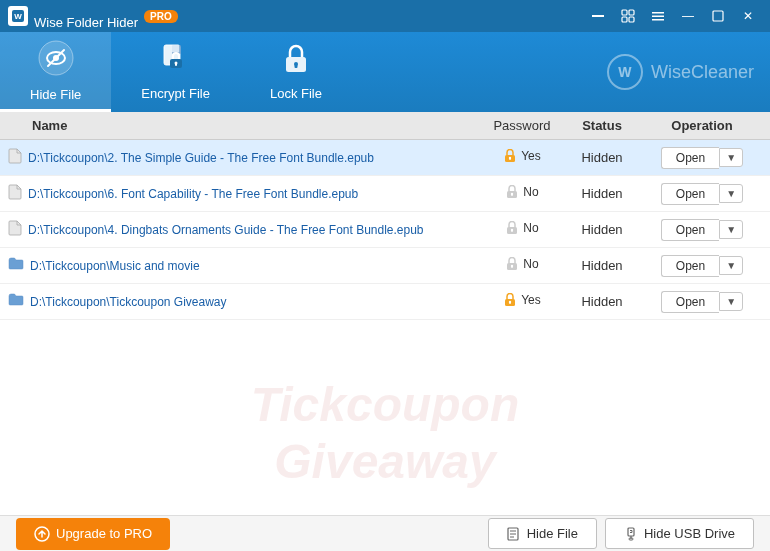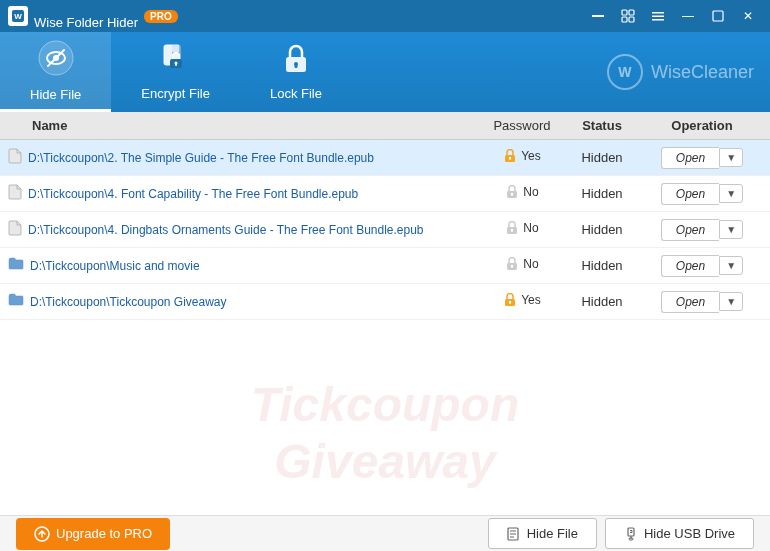--- a/index.html
+++ b/index.html
@@ -163,21 +163,20 @@
 
     .btn-open {
       background: white;
       border: 1px solid #c8c8c8;
       border-right: none;
       padding: 3px 14px;
       font-size: 12px;
       cursor: pointer;
       color: #333;
       border-radius: 3px 0 0 3px;
-      font-style: italic;
     }
     .btn-dropdown {
       background: white;
       border: 1px solid #c8c8c8;
       padding: 3px 6px;
       font-size: 10px;
       cursor: pointer;
       color: #555;
       border-radius: 0 3px 3px 0;
     }
@@ -376,21 +375,21 @@
     <span class="row-operation">
       <button class="btn-open">Open</button>
       <button class="btn-dropdown">▼</button>
     </span>
   </div>
       <div class="table-row">
     <span class="row-icon"><svg width="14" height="16" viewBox="0 0 14 16" fill="none" xmlns="http://www.w3.org/2000/svg">
         <path d="M1 2 Q1 1 2 1 L9 1 L13 5 L13 14 Q13 15 12 15 L2 15 Q1 15 1 14 Z" fill="#e8e8e8" stroke="#aaa" stroke-width="0.8"></path>
         <path d="M9 1 L9 5 L13 5" fill="none" stroke="#aaa" stroke-width="0.8"></path>
       </svg></span>
-    <span class="row-name">D:\Tickcoupon\4. Font Capability - The Free Font Bundle.epub</span>
+    <span class="row-name">D:\Tickcoupon\6. Font Capability - The Free Font Bundle.epub</span>
     <span class="row-password">
       <span><svg width="14" height="14" viewBox="0 0 14 14" fill="none" xmlns="http://www.w3.org/2000/svg">
         <rect x="2" y="6" width="10" height="7" rx="1.5" fill="#ccc"></rect>
         <path d="M4 6 v-2.5 a3 3 0 0 1 6 0 v2.5" stroke="#ccc" stroke-width="1.5" fill="none"></path>
         <circle cx="7" cy="9" r="1.2" fill="white"></circle>
         <rect x="6.2" y="9" width="1.6" height="2" rx="0.8" fill="white"></rect>
       </svg></span>
       <span class="no-text">No</span>
     </span>
     <span class="row-status">Hidden</span>

